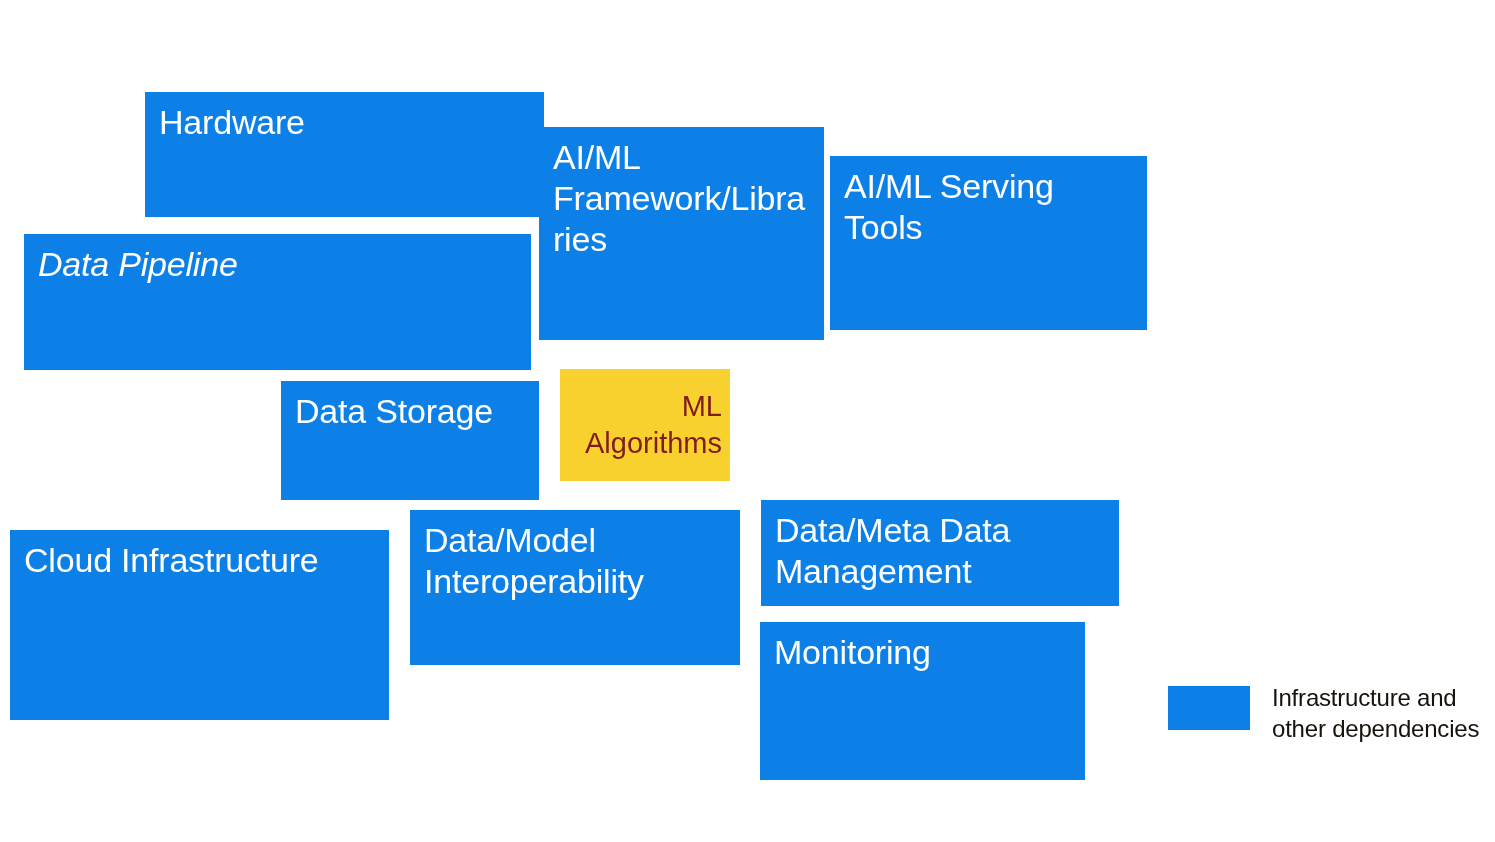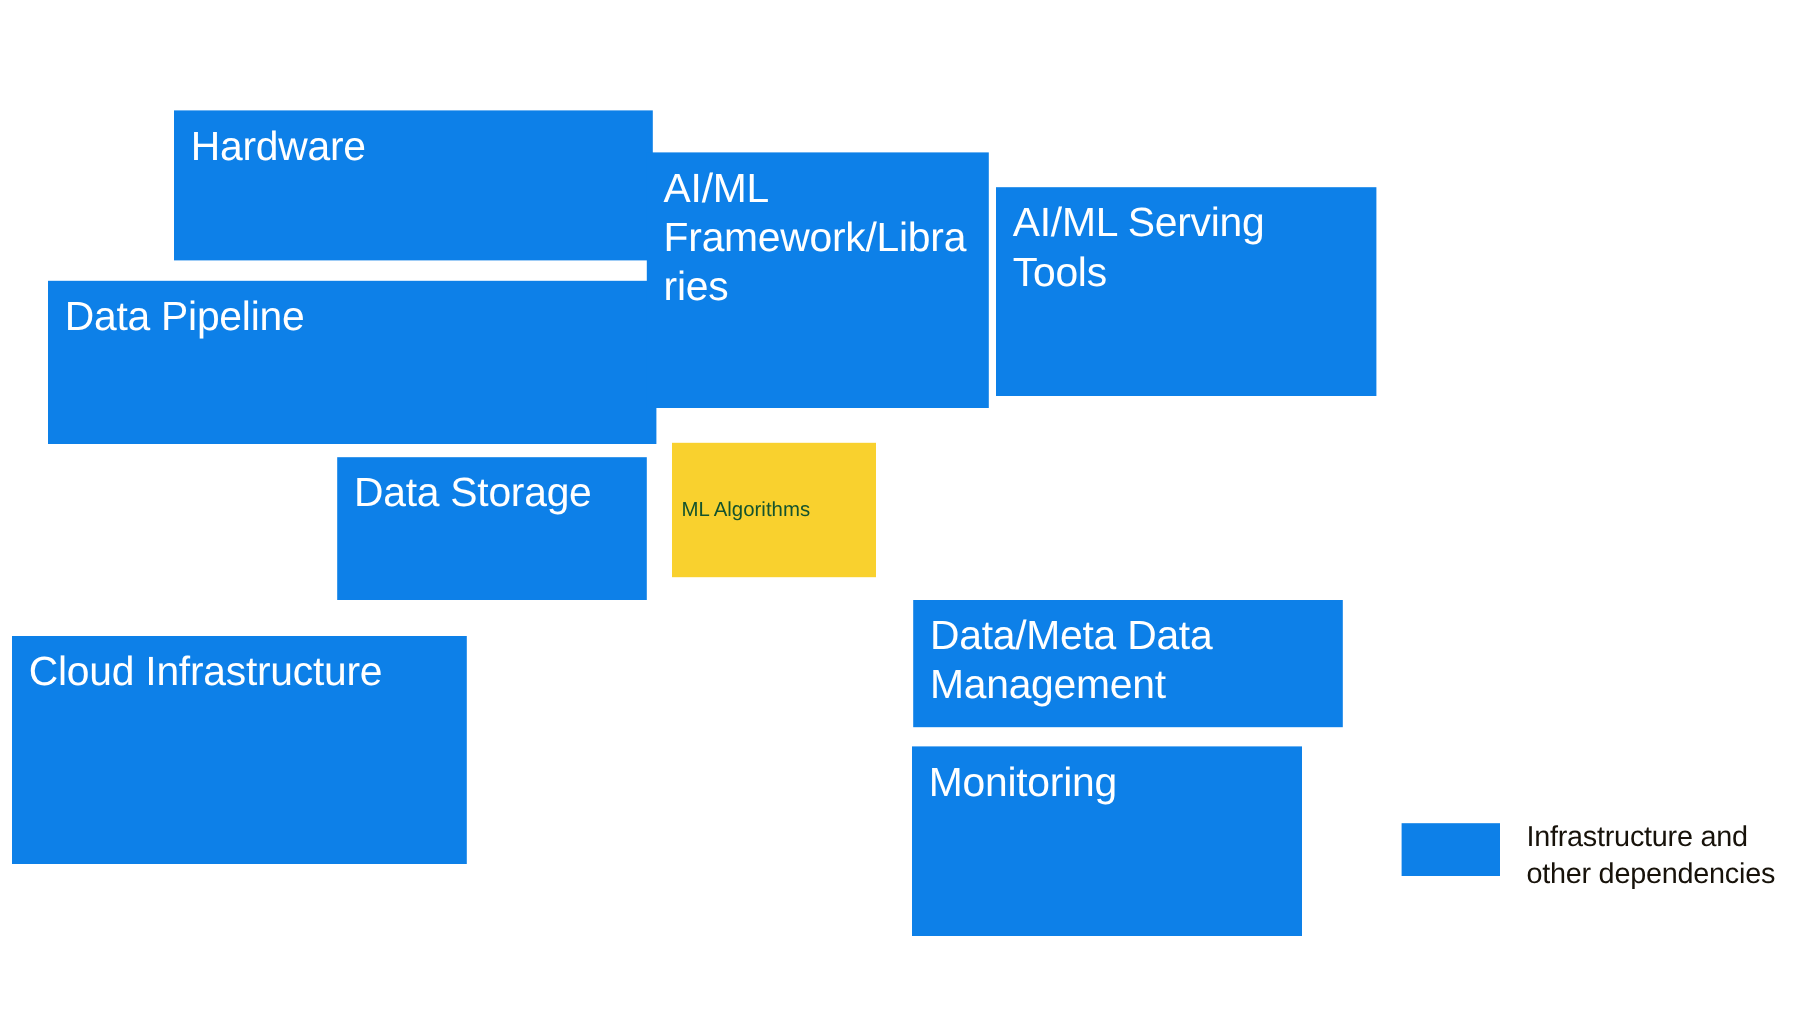--- a/index.html
+++ b/index.html
@@ -43,25 +43,25 @@
     color: #ffffff;
     top: 10px;
     text-align: left;
     font-size: 34px;
   }
   
   .node.algo {
     background: #F9D12E;
   }
   .node.algo .node-label {
-    color: #14532d;
+    color: #7f1d1d;
     top: 50%;
     transform: translateY(-50%);
-    text-align: left;
-    font-size: 17px;
+    text-align: right;
+    font-size: 29px;
     letter-spacing: 0;
     line-height: 1.28;
     padding: 0 8px;
   }
 
   
   #legend {
     position: absolute;
   }
   #legend-swatch {
@@ -87,21 +87,21 @@
 </style>
 </head>
 <body>
 
 <div id="canvas">
 
   <div class="node infra" style="left:114px; top:92px; width:399px; height:125px;margin-left:31px;">
     <span class="node-label">Hardware</span>
   </div>
 
-  <div class="node infra" style="left:40px; top:234px; width:507px; height:136px;">
+  <div class="node infra" style="left:24px; top:234px; width:507px; height:136px;font-style:italic;">
     <span class="node-label">Data Pipeline</span>
   </div>
 
   <div class="node infra" style="left:830px; top:156px; width:317px; height:174px;">
     <span class="node-label">AI/ML Serving Tools</span>
   </div>
 
   <div class="node infra" style="left:539px; top:127px; width:285px; height:213px;">
     <span class="node-label">AI/ML Framework/Libraries</span>
   </div>
@@ -112,20 +112,23 @@
 
   <div class="node algo" style="left:560px; top:369px; width:170px; height:112px;">
     <span class="node-label">ML Algorithms</span>
   </div>
 
 
   <div class="node infra" style="left:10px; top:512px; width:379px; height:190px;margin-top:18px;">
     <span class="node-label">Cloud Infrastructure</span>
   </div>
 
+  <div class="node infra" style="left:410px; top:510px; width:330px; height:155px;">
+    <span class="node-label">Data/Model Interoperability</span>
+  </div>
 
   <div class="node infra" style="left:761px; top:500px; width:358px; height:106px;">
     <span class="node-label">Data/Meta Data Management</span>
   </div>
 
   <div class="node infra" style="left:760px; top:622px; width:325px; height:158px;">
     <span class="node-label">Monitoring</span>
   </div>
 
   <div id="legend" style="left:1168px; top:686px;">

